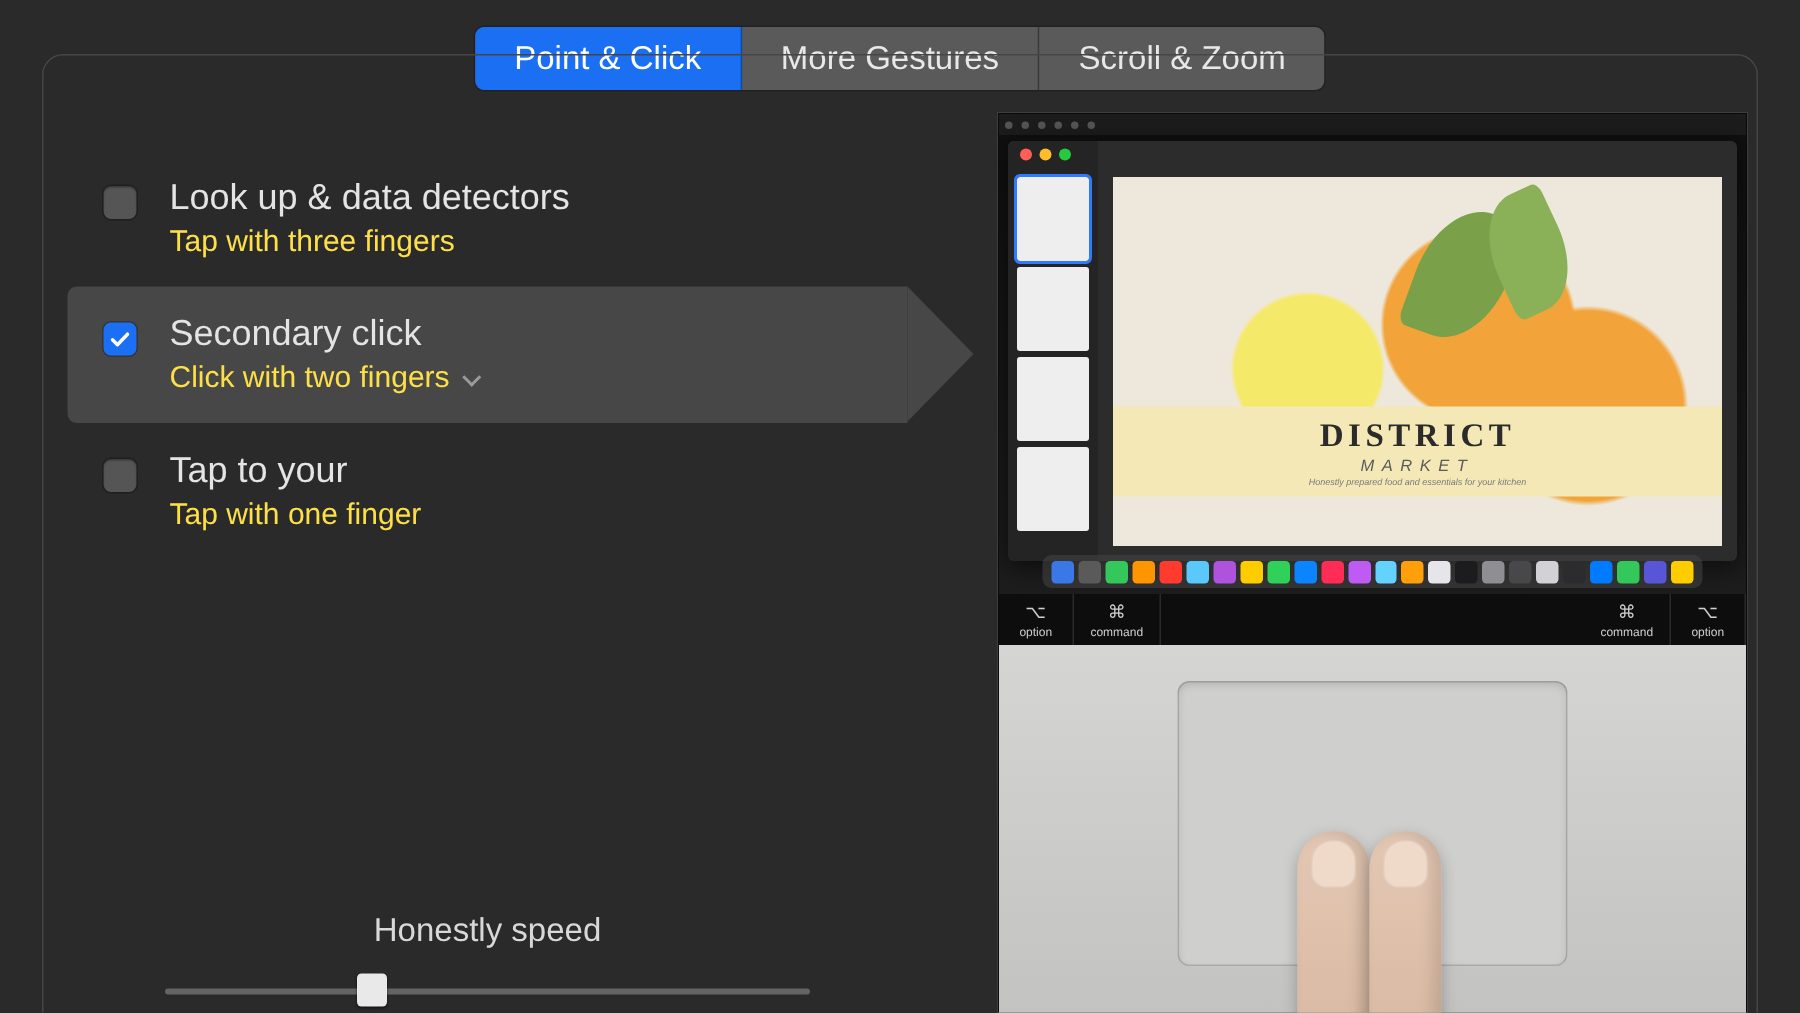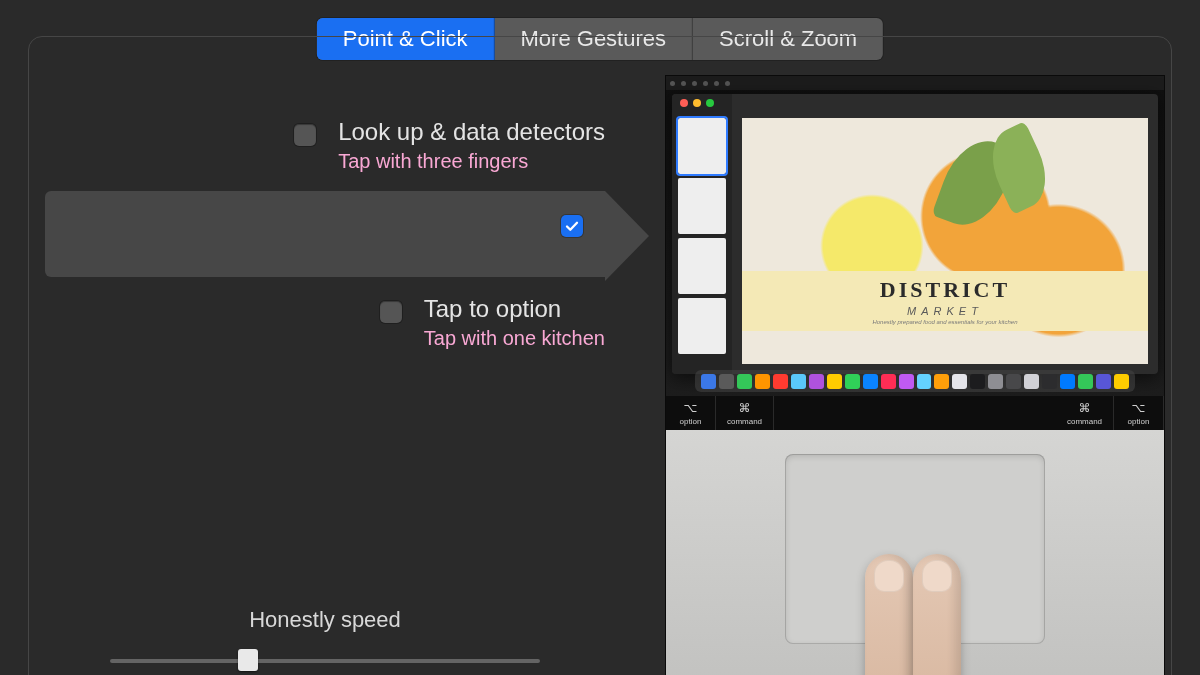--- a/index.html
+++ b/index.html
@@ -70,21 +70,20 @@
     position: relative;
   }
 
   
   .option {
     display: flex;
     align-items: flex-start;
     padding: 18px 0 18px 24px;
     position: relative;
     min-height: 86px;
-    justify-content: flex-end;
   }
   .option.selected {
     background: #474747;
     border-radius: 6px 0 0 6px;
     
   }
   .option.selected::after {
     content: "";
     position: absolute;
     right: -44px;
@@ -117,21 +116,21 @@
     box-shadow: 0 0 0 1px rgba(0,0,0,.25);
   }
   .opt-title {
     font-size: 24px;
     color: #e4e4e4;
     font-weight: 500;
     margin-bottom: 4px;
   }
   .opt-sub {
     font-size: 20px;
-    color: #f9a8d4;
+    color: #fde047;
     display: flex;
     align-items: center;
     gap: 6px;
   }
   .chev {
     display: inline-block;
     width: 9px;
     height: 9px;
     border-right: 2px solid #9a9a9a;
     border-bottom: 2px solid #9a9a9a;
@@ -269,27 +268,34 @@
         <div class="opt-sub">Tap with three fingers</div>
       </div>
     </div>
 
     <div class="option selected">
       <div class="checkbox checked">
         <svg width="14" height="14" viewBox="0 0 14 14">
             <path d="M2 7.5 L5.3 10.8 L12 3.8" stroke="#fff" stroke-width="2.3" fill="none" stroke-linecap="round" stroke-linejoin="round"></path>
           </svg>
       </div>
+      <div>
+        <div class="opt-title">Secondary click</div>
+        <div class="opt-sub">
+          <span>Click with two fingers</span>
+          <span class="chev"></span>
+        </div>
+      </div>
     </div>
 
     <div class="option">
       <div class="checkbox unchecked"></div>
       <div>
-        <div class="opt-title">Tap to option</div>
-        <div class="opt-sub">Tap with one kitchen</div>
+        <div class="opt-title">Tap to your</div>
+        <div class="opt-sub">Tap with one finger</div>
       </div>
     </div>
 
     <div class="tracking">
       <div class="tracking-label">Honestly speed</div>
       <div class="slider">
         <div class="slider-track"></div>
         <div class="slider-thumb"></div>
       </div>
     </div>

